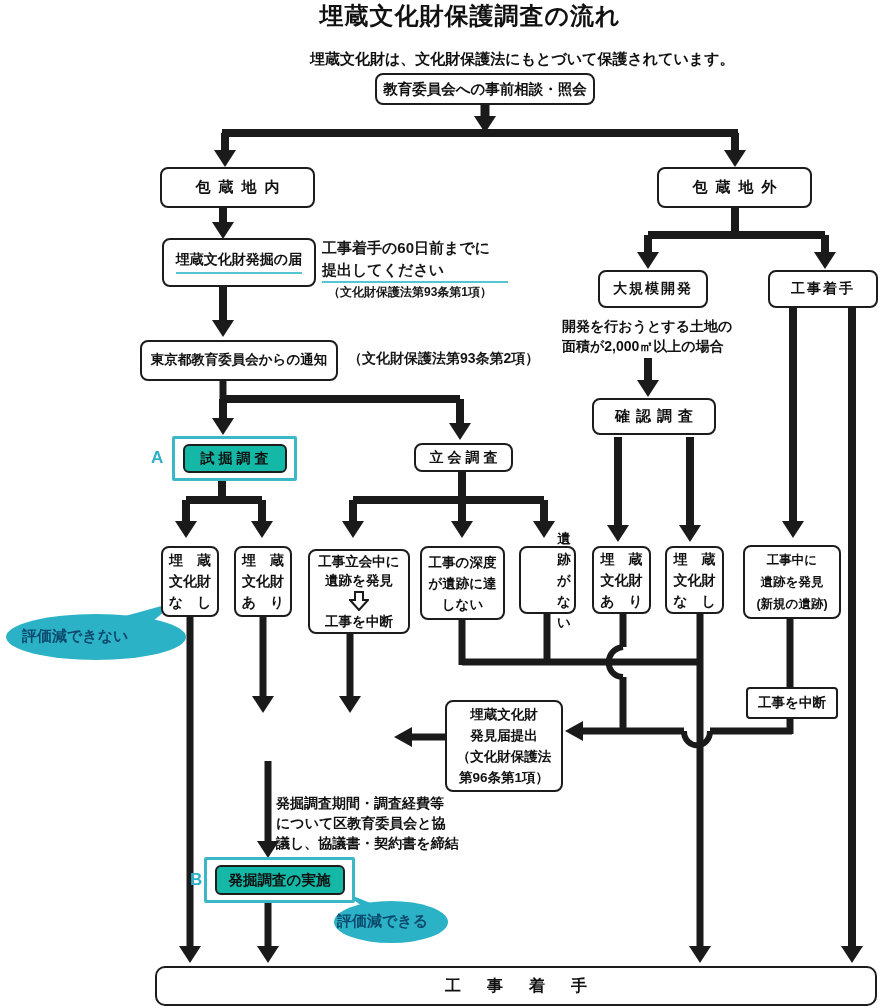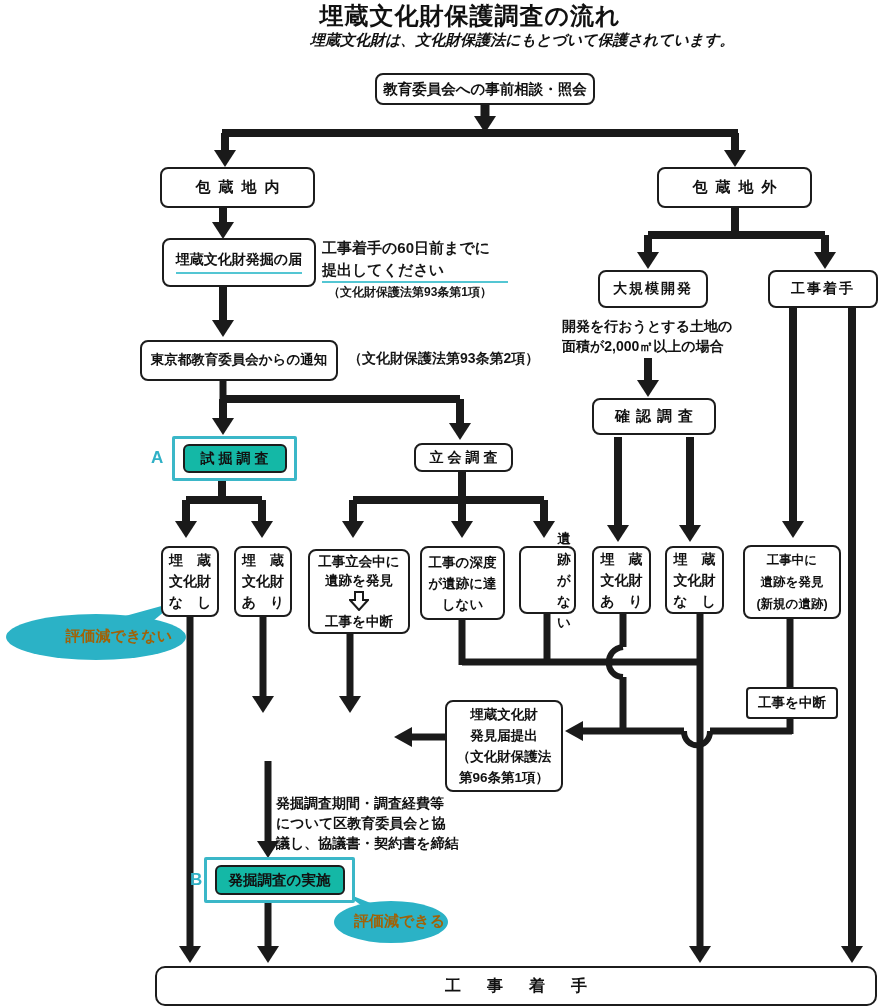--- a/index.html
+++ b/index.html
@@ -8,27 +8,27 @@
   #lines{position:absolute;left:0;top:0;width:886px;height:1008px;}
   .abs{position:absolute;margin-left:27px;}
   .box{position:absolute;background:#fff;border:2px solid #1c1c1c;border-radius:8px;
        display:flex;flex-direction:column;align-items:center;justify-content:center;
        font-weight:bold;text-align:center;box-sizing:border-box;line-height:1.25;}
   .tealwrap{position:absolute;background:#fff;border:3px solid #3bb7c8;border-radius:2px;
        display:flex;align-items:center;justify-content:center;box-sizing:border-box;}
   .tealwrap .inner{background:#14b8a6;border:2px solid #1c1c1c;border-radius:6px;
        font-weight:bold;display:flex;align-items:center;justify-content:center;box-sizing:border-box;}
   .note{position:absolute;font-weight:bold;color:#161616;white-space:nowrap;}
-  .balloon-text{position:absolute;color:#a16207;font-weight:bold;text-align:right;white-space:nowrap;}
+  .balloon-text{position:absolute;color:#0c4a6e;font-weight:bold;text-align:left;white-space:nowrap;}
   .ab{position:absolute;color:#2fb0c6;font-weight:bold;font-size:17px;}
   .underline{position:absolute;height:0;border-bottom:2px solid #54c6d3;}
   
   #title{left:0;top:6;width:886px;text-align:center;font-family:"Liberation Serif","DejaVu Serif",serif;
          font-weight:bold;font-size:24px;letter-spacing:1px;}
-  #subtitle{left:283px;top:31px;font-size:15px;font-weight:bold;font-style:italic;}
+  #subtitle{left:283px;top:50px;font-size:15px;font-weight:bold;}
   #n-prior{left:375px;top:73px;width:220px;height:32px;font-size:14.5px;}
   #n-honai{left:160px;top:167px;width:155px;height:41px;font-size:15px;letter-spacing:8px;text-indent:8px;}
   #n-hogai{left:657px;top:167px;width:155px;height:41px;font-size:15px;letter-spacing:8px;text-indent:8px;}
   #n-todoke{left:162px;top:238px;width:154px;height:49px;font-size:14px;}
   #n-todoke .ul{border-bottom:2px solid #54c6d3;padding-bottom:3px;}
   #n-tsuchi{left:140px;top:340px;width:198px;height:41px;font-size:13.5px;}
   #n-shikutsu{left:172px;top:436px;width:125px;height:45px;}
   #n-shikutsu .inner{width:104px;height:29px;font-size:14px;letter-spacing:4px;text-indent:4px;}
   #n-tachiai{left:414px;top:443px;width:99px;height:29px;font-size:14px;letter-spacing:4px;text-indent:4px;}
   #n-daikibo{left:598px;top:270px;width:110px;height:38px;font-size:14px;letter-spacing:2px;}

